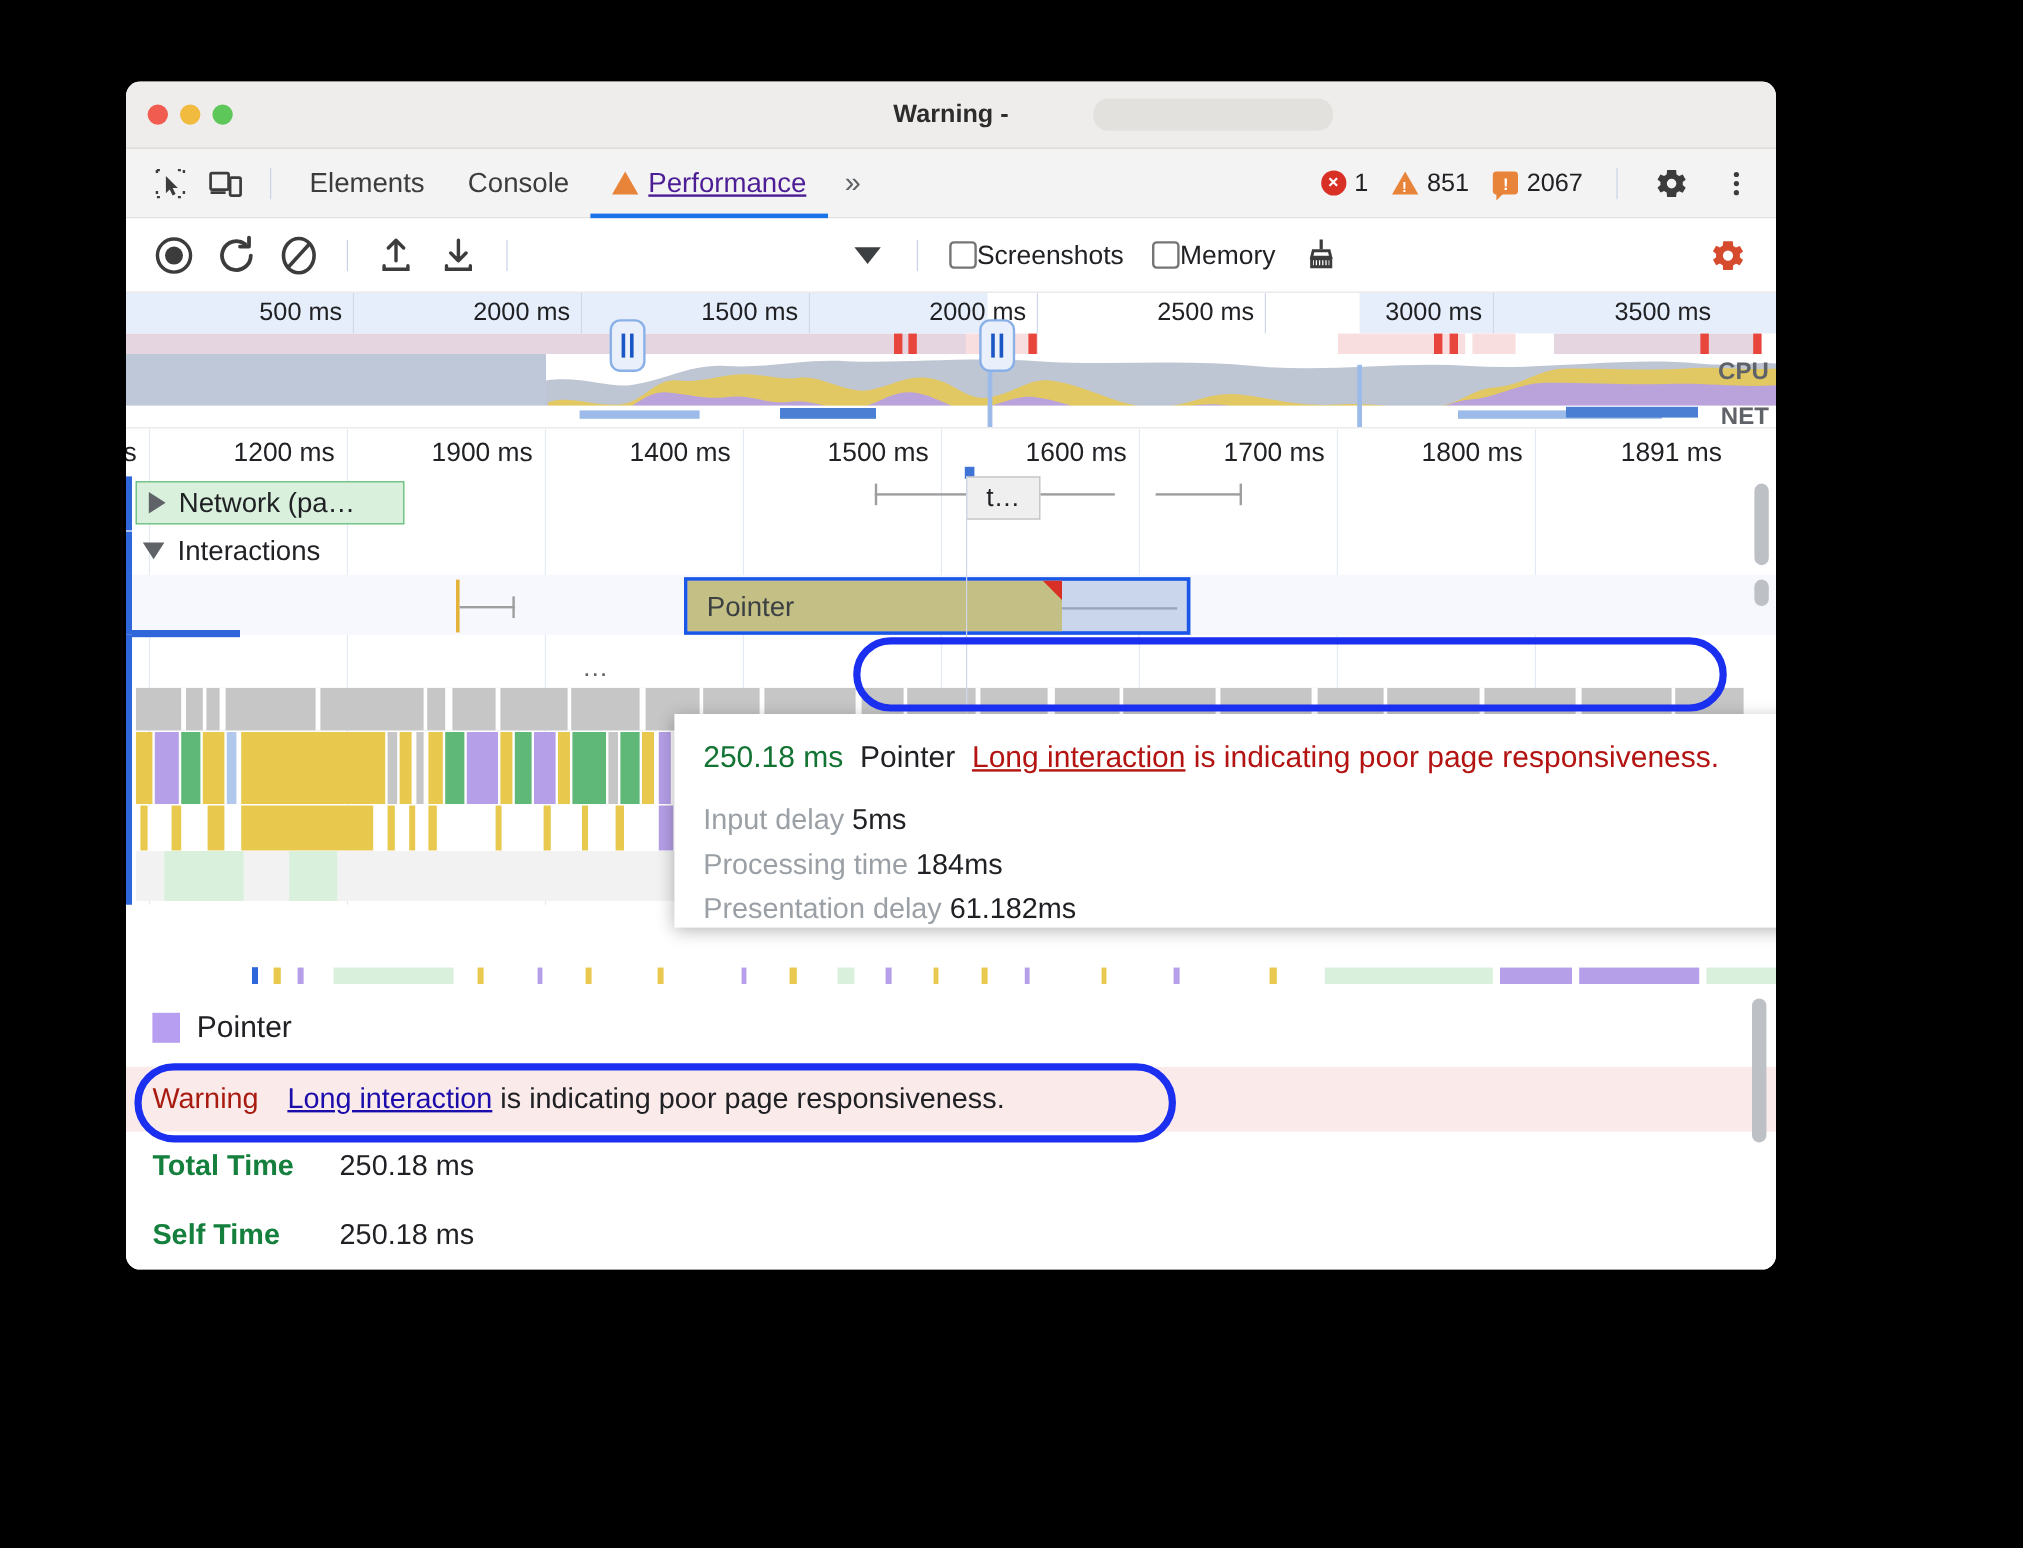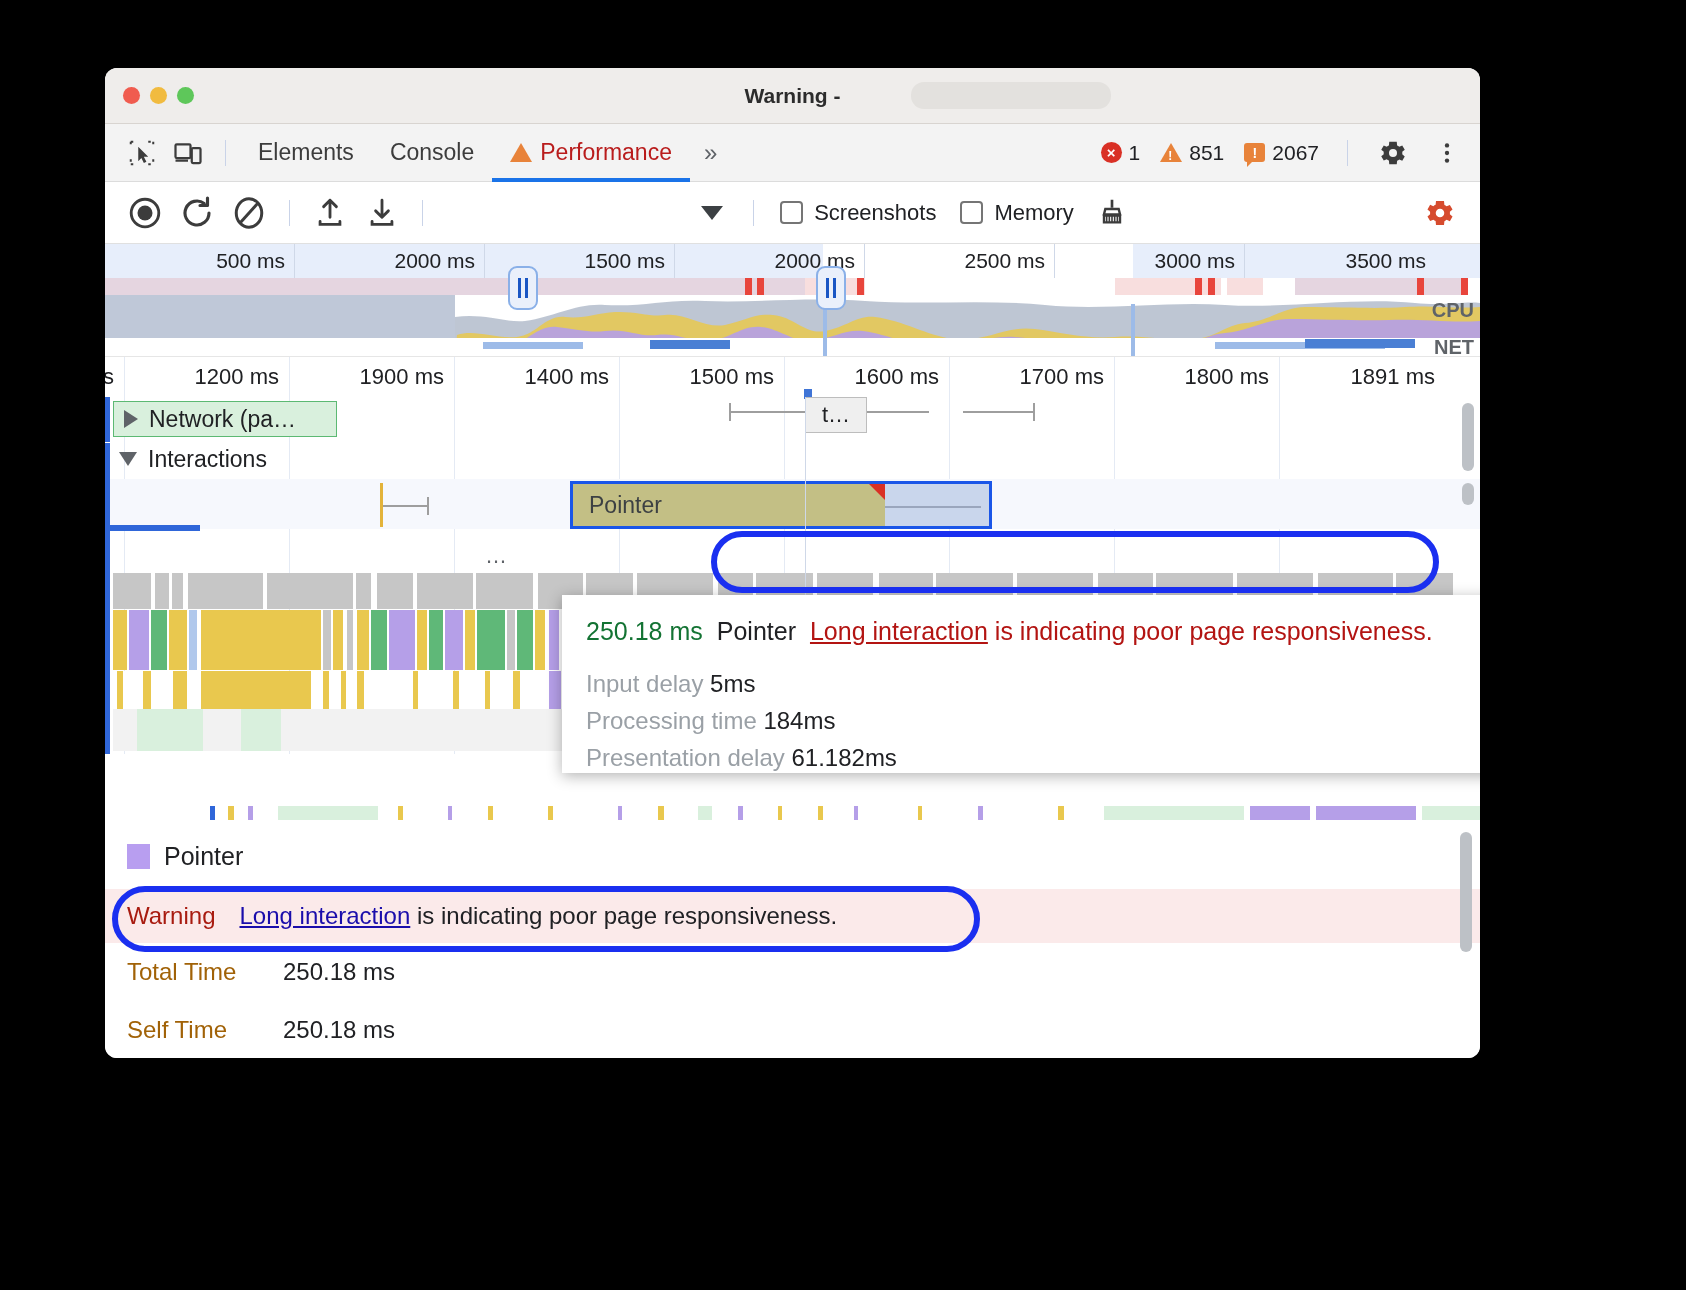--- a/index.html
+++ b/index.html
@@ -59,21 +59,21 @@
     color: #3c3c3c;
   }
   .icon-btn:first-child { margin-left: 14px; }
   .vsep { width: 1px; height: 26px; background: #c9d3e8; margin: 0 14px; }
   .tab {
     font-size: 23px; color: #3c3c3c;
     padding: 0 18px; height: 58px;
     display: flex; align-items: center; gap: 8px;
     position: relative;
   }
-  .tab.active { color: #b91c1c; }
+  .tab.active { color: #4c1d95; text-decoration: underline; }
   .tab.active::after {
     content: ""; position: absolute;
     left: 0; right: 0; bottom: 0; height: 4px;
     background: #1a73e8;
   }
   .tab-warn-tri {
     width: 0; height: 0;
     border-left: 11px solid transparent;
     border-right: 11px solid transparent;
     border-bottom: 19px solid #e8833a;
@@ -131,21 +131,21 @@
     margin: 0 10px;
     display: flex; align-items: center; justify-content: flex-end;
     padding-right: 6px;
   }
   .caret-down {
     width: 0; height: 0;
     border-left: 11px solid transparent;
     border-right: 11px solid transparent;
     border-top: 14px solid #3c4043;
   }
-  .chk-wrap { display: flex; align-items: center; gap: 11px; padding: 0 12px; }
+  .chk-wrap { display: flex; align-items: center; padding: 0 12px; }
   .chkbox {
     width: 23px; height: 23px;
     border: 2px solid #757575; border-radius: 4px;
     background: #fff;
   }
   .chk-label { font-size: 22px; color: #202124; }
 
   
   .overview {
     position: relative;
@@ -338,21 +338,21 @@
     font-size: 24px;
   }
   .warn-word { color: #a81b10; }
   .warn-link { color: #1a0dab; text-decoration: underline; }
   .warn-rest { color: #202124; }
   .kv-row {
     display: flex; align-items: center; gap: 26px;
     height: 58px;
     font-size: 24px;
   }
-  .kv-key { color: #a16207; width: 130px; }
+  .kv-key { color: #15803d; width: 130px; font-weight: bold; }
   .kv-val { color: #202124; }
 
   .scrollbar {
     position: absolute; width: 12px; border-radius: 6px;
     background: #bdc1c6;
   }
 </style>
 </head>
 <body>
 

